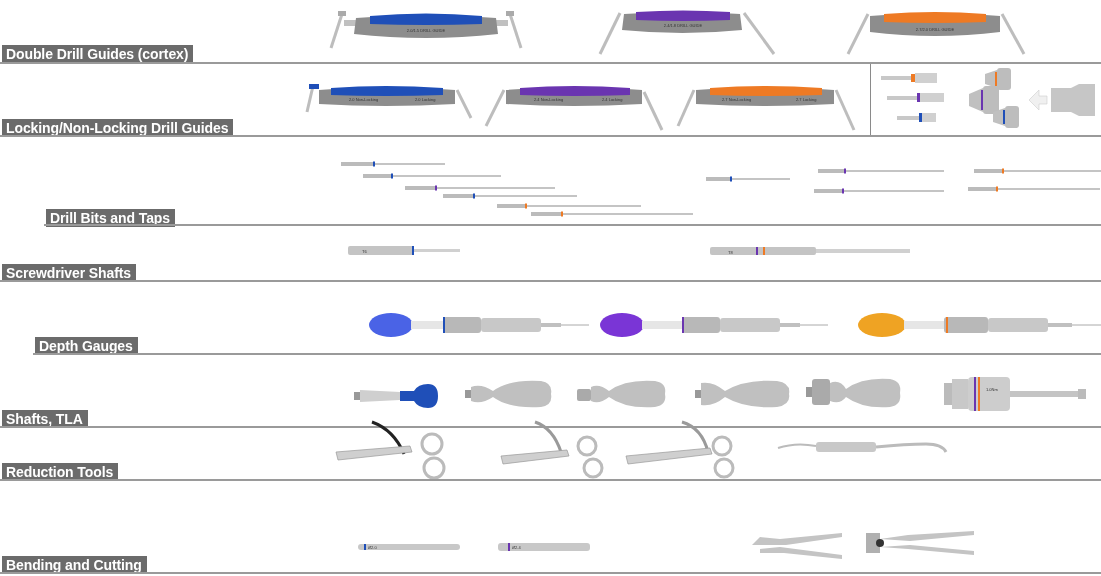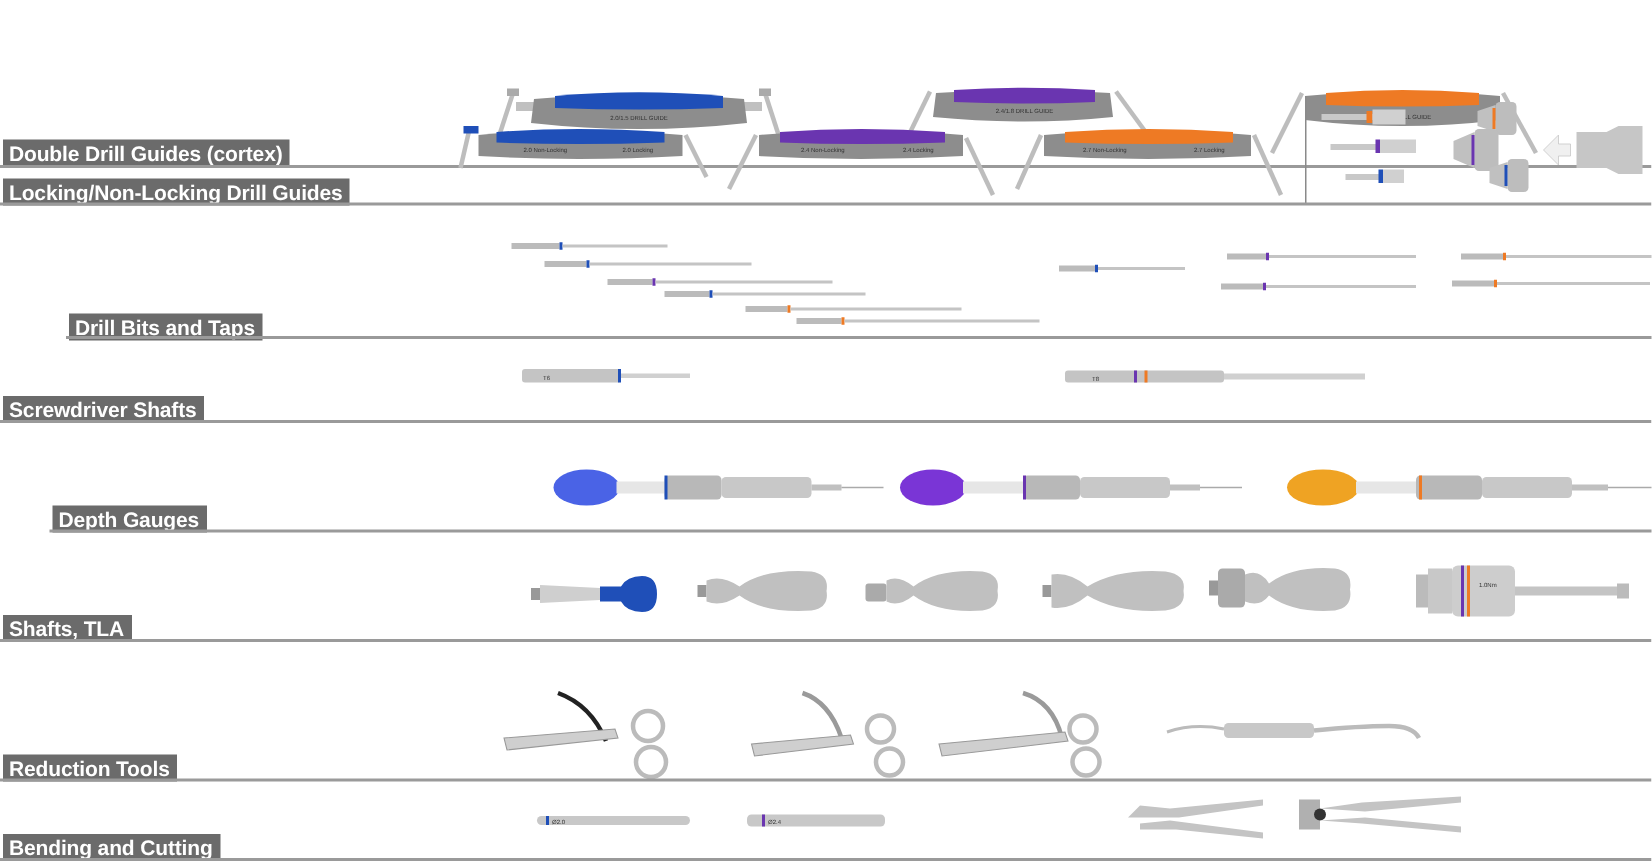--- a/index.html
+++ b/index.html
@@ -7,21 +7,21 @@
   .row{position:absolute;left:0;width:1101px;}
   .rule{position:absolute;left:0;right:0;height:2px;background:#9a9a9a;}
   .label{position:absolute;left:2px;background:#6b6b6b;color:#fff;font-weight:bold;font-size:14px;line-height:18px;padding:0 5px 0 4px;white-space:nowrap;letter-spacing:-0.1px;}
   .vdiv{position:absolute;width:1px;background:#8a8a8a;}
   svg{position:absolute;overflow:visible;}
   .tiny{font-family:"Liberation Sans",sans-serif;font-size:4px;fill:#333;}
 </style>
 </head>
 <body>
 
-<div class="row" style="top:0;height:64px;margin-top:48px;">
+<div class="row" style="top:0;height:64px;">
   <svg style="left:328px;top:8px;" width="196" height="44" viewBox="0 0 196 44">
     <line x1="14" y1="6" x2="3" y2="40" stroke="#bdbdbd" stroke-width="3"></line>
     <line x1="182" y1="6" x2="193" y2="40" stroke="#bdbdbd" stroke-width="3"></line>
     <rect x="10" y="3" width="8" height="5" fill="#aaa"></rect>
       <rect x="178" y="3" width="8" height="5" fill="#aaa"></rect>
     <rect x="16" y="12" width="14" height="6" fill="#c0c0c0"></rect>
       <rect x="166" y="12" width="14" height="6" fill="#c0c0c0"></rect>
     <path d="M28 10 Q98 4 168 10 L170 26 Q98 34 26 26 Z" fill="#8d8d8d"></path>
     <path d="M42 8 Q98 3 154 8 L154 16 Q98 18 42 16 Z" fill="#1f4fb8"></path>
     <text class="tiny" x="98" y="24" text-anchor="middle">2.0/1.5 DRILL GUIDE</text>
@@ -241,21 +241,21 @@
       <rect x="30" y="2" width="2" height="34" fill="#6a35b0"></rect>
       <rect x="34" y="2" width="2" height="34" fill="#ee7a24"></rect>
     <text class="tiny" x="42" y="16">1.0Nm</text>
     <rect x="66" y="16" width="70" height="6" fill="#c4c4c4"></rect>
       <rect x="134" y="14" width="8" height="10" fill="#bbb"></rect>
   </svg>
   <div class="label" style="top:55px;">Shafts, TLA</div>
   <div class="rule" style="top:71px;"></div>
 </div>
 
-<div class="row" style="top:448px;height:73px;">
+<div class="row" style="top:408px;height:73px;">
   <svg style="left:332px;top:12px;" width="118" height="60" viewBox="0 0 118 60">
     <path d="M40 2 Q62 10 72 34" fill="none" stroke="#222" stroke-width="3"></path>
     <path d="M4 32 L78 26 L80 32 L6 40 Z" fill="#cfcfcf" stroke="#999" stroke-width="0.7"></path>
     <circle cx="100" cy="24" r="10" fill="none" stroke="#bbb" stroke-width="3"></circle>
     <circle cx="102" cy="48" r="10" fill="none" stroke="#bbb" stroke-width="3"></circle>
   </svg>
   <svg style="left:497px;top:12px;" width="112" height="60" viewBox="0 0 112 60">
     <path d="M38 2 Q56 8 64 32" fill="none" stroke="#9a9a9a" stroke-width="3"></path>
     <path d="M4 36 L70 30 L72 36 L6 44 Z" fill="#cfcfcf" stroke="#999" stroke-width="0.7"></path>
     <circle cx="90" cy="26" r="9" fill="none" stroke="#bbb" stroke-width="3"></circle>

